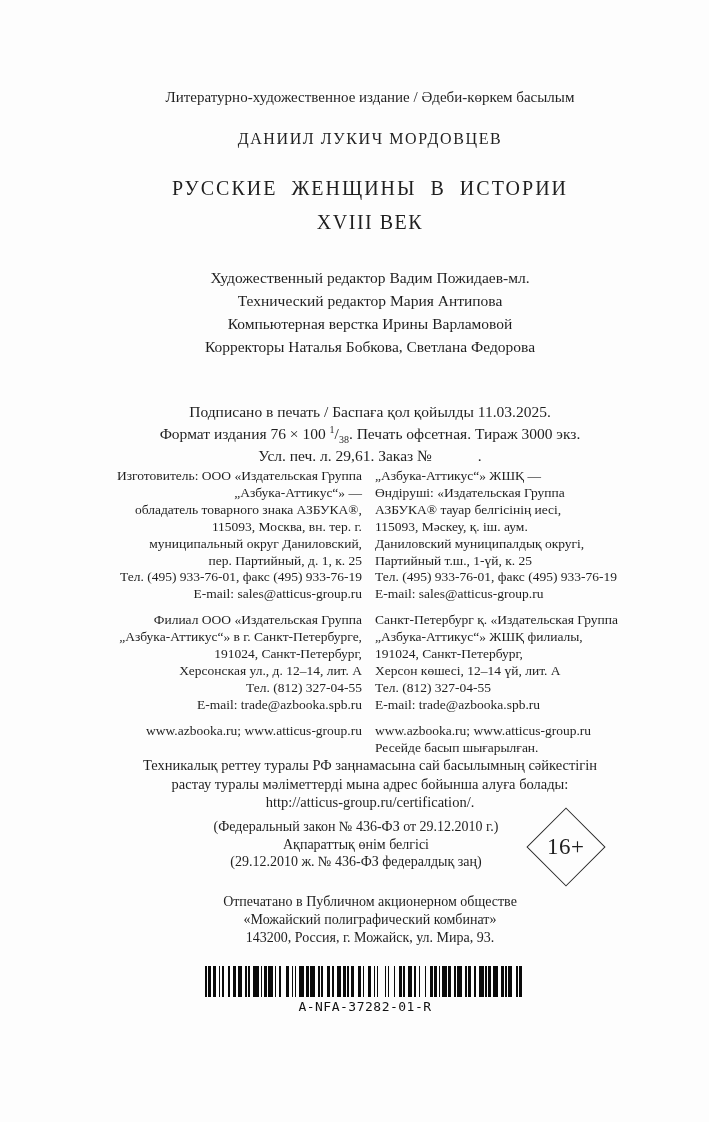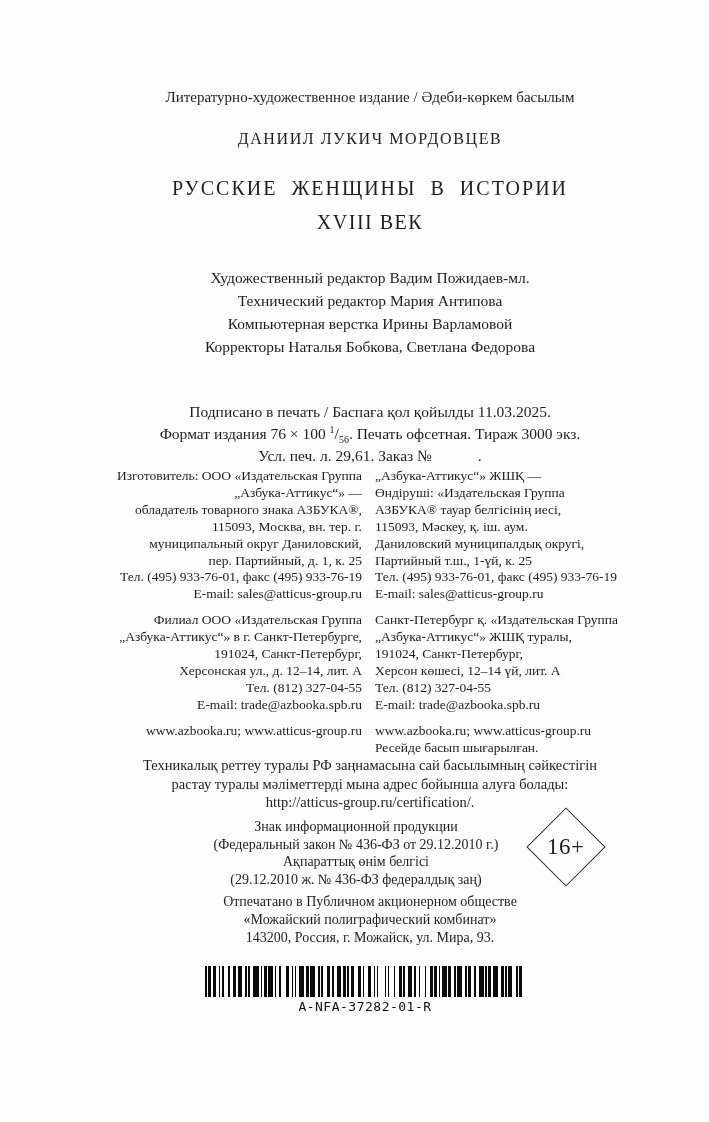--- a/index.html
+++ b/index.html
@@ -81,21 +81,21 @@
 
   <div class="band staff">
       <div class="line">Художественный редактор Вадим Пожидаев-мл.</div>
       <div class="line">Технический редактор Мария Антипова</div>
       <div class="line">Компьютерная верстка Ирины Варламовой</div>
       <div class="line">Корректоры Наталья Бобкова, Светлана Федорова</div>
     </div>
 
   <div class="band print-info">
     <div class="pline">Подписано в печать / Баспаға қол қойылды 11.03.2025.</div>
-    <div class="pline"><span>Формат издания 76 × 100 </span><span class="frac-num">1</span><span>/</span><span class="frac-den">56</span><span>. Печать офсетная. Тираж 3000 экз.</span></div>
+    <div class="pline"><span>Формат издания 76 × 100 </span><span class="frac-num">1</span><span>/</span><span class="frac-den">38</span><span>. Печать офсетная. Тираж 3000 экз.</span></div>
     <div class="pline"><span>Усл. печ. л. 29,61. Заказ №</span><span class="order-gap"></span><span>.</span></div>
   </div>
 
   <div class="band cols">
     <div class="col col-ru">
       <div class="block">
           <div class="line">Изготовитель: ООО «Издательская Группа</div>
           <div class="line">„Азбука-Аттикус“» —</div>
           <div class="line">обладатель товарного знака АЗБУКА®,</div>
           <div class="line">115093, Москва, вн. тер. г.</div>
@@ -123,41 +123,40 @@
           <div class="line">Өндіруші: «Издательская Группа</div>
           <div class="line">АЗБУКА® тауар белгісінің иесі,</div>
           <div class="line">115093, Мәскеу, қ. іш. аум.</div>
           <div class="line">Даниловский муниципалдық округі,</div>
           <div class="line">Партийный т.ш., 1-үй, к. 25</div>
           <div class="line">Тел. (495) 933-76-01, факс (495) 933-76-19</div>
           <div class="line">E-mail: sales@atticus-group.ru</div>
         </div>
       <div class="block">
           <div class="line">Санкт-Петербург қ. «Издательская Группа</div>
-          <div class="line">„Азбука-Аттикус“» ЖШҚ туралы,</div>
+          <div class="line">„Азбука-Аттикус“» ЖШҚ филиалы,</div>
           <div class="line">191024, Санкт-Петербург,</div>
           <div class="line">Херсон көшесі, 12–14 үй, лит. А</div>
           <div class="line">Тел. (812) 327-04-55</div>
           <div class="line">E-mail: trade@azbooka.spb.ru</div>
         </div>
       <div class="block">
           <div class="line">www.azbooka.ru; www.atticus-group.ru</div>
           <div class="line">Ресейде басып шығарылған.</div>
         </div>
     </div>
   </div>
 
   <div class="band certification">
       <div class="line">Техникалық реттеу туралы РФ заңнамасына сай басылымның сәйкестігін</div>
       <div class="line">растау туралы мәліметтерді мына адрес бойынша алуға болады:</div>
       <div class="line">http://atticus-group.ru/certification/.</div>
     </div>
 
   <div class="band age-info">
-      <div class="line">Знак информационной продукции</div>
       <div class="line">(Федеральный закон № 436-ФЗ от 29.12.2010 г.)</div>
       <div class="line">Ақпараттық өнім белгісі</div>
       <div class="line">(29.12.2010 ж. № 436-ФЗ федералдық заң)</div>
     </div>
 
   <div class="age-badge">
     <span>16+</span>
   </div>
 
   <div class="band printer">

